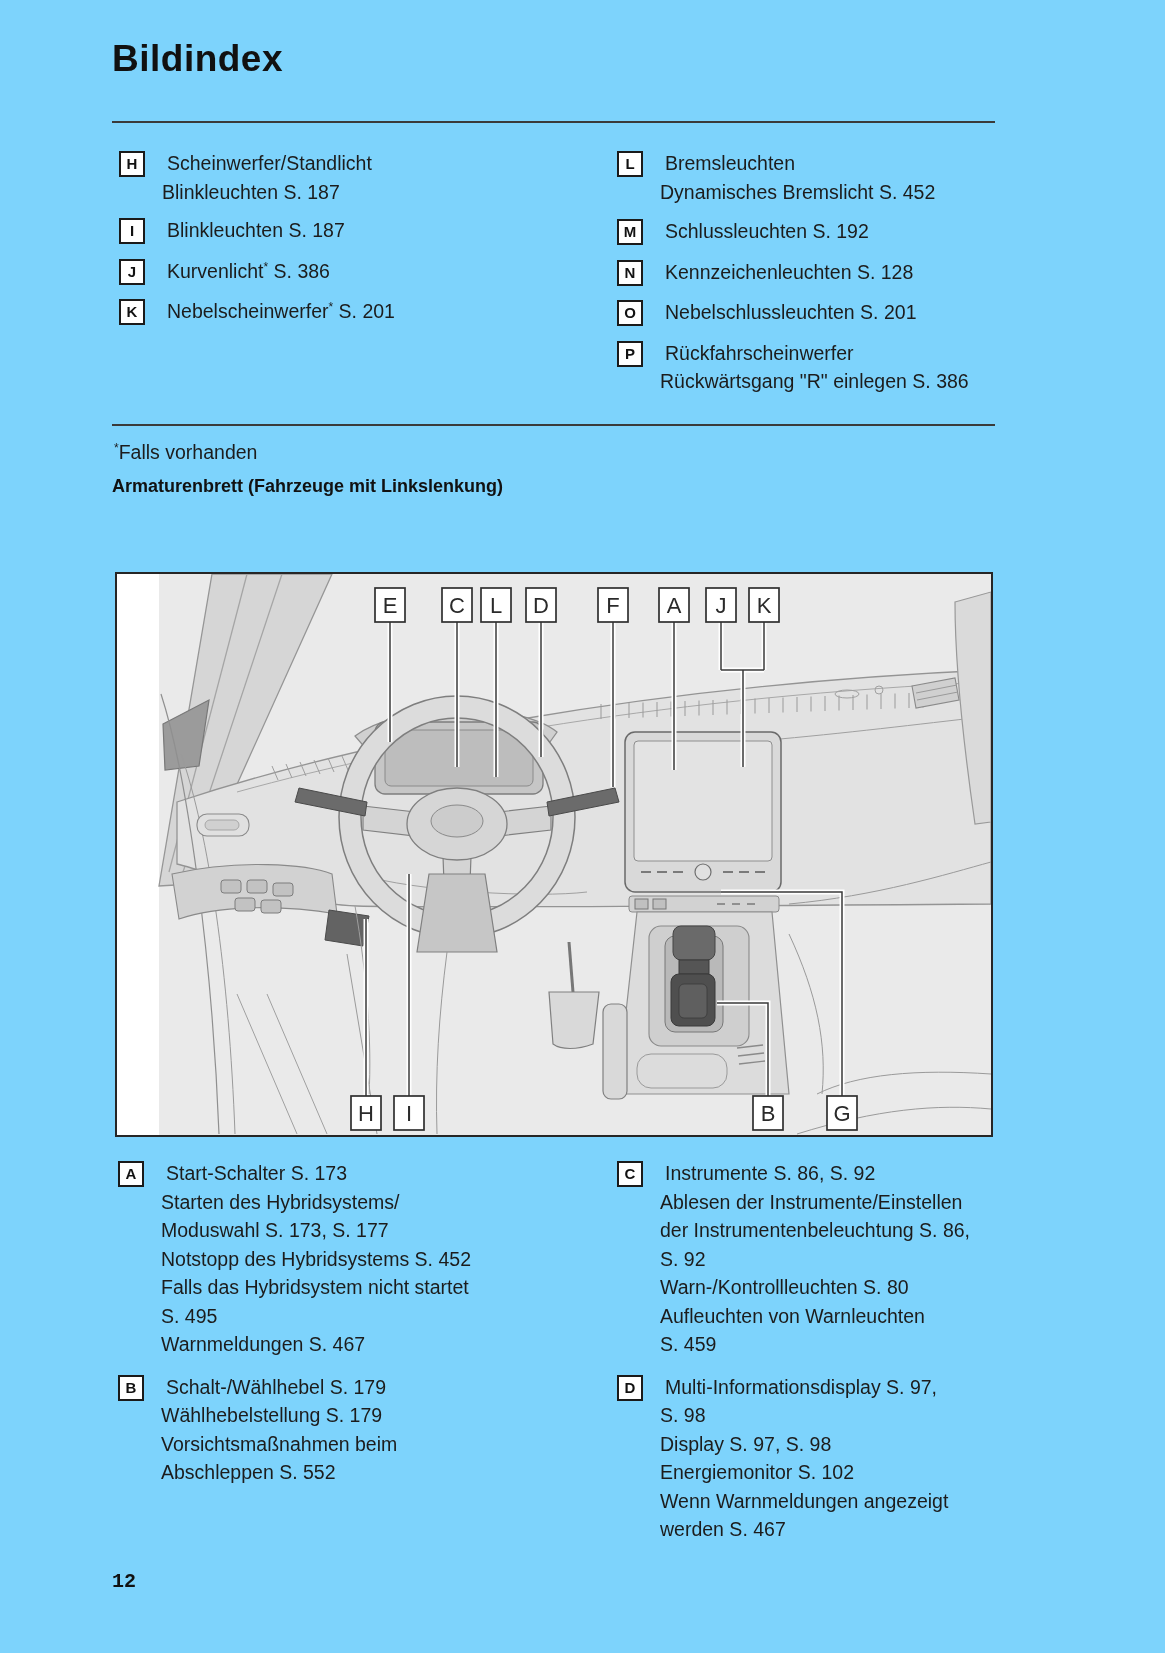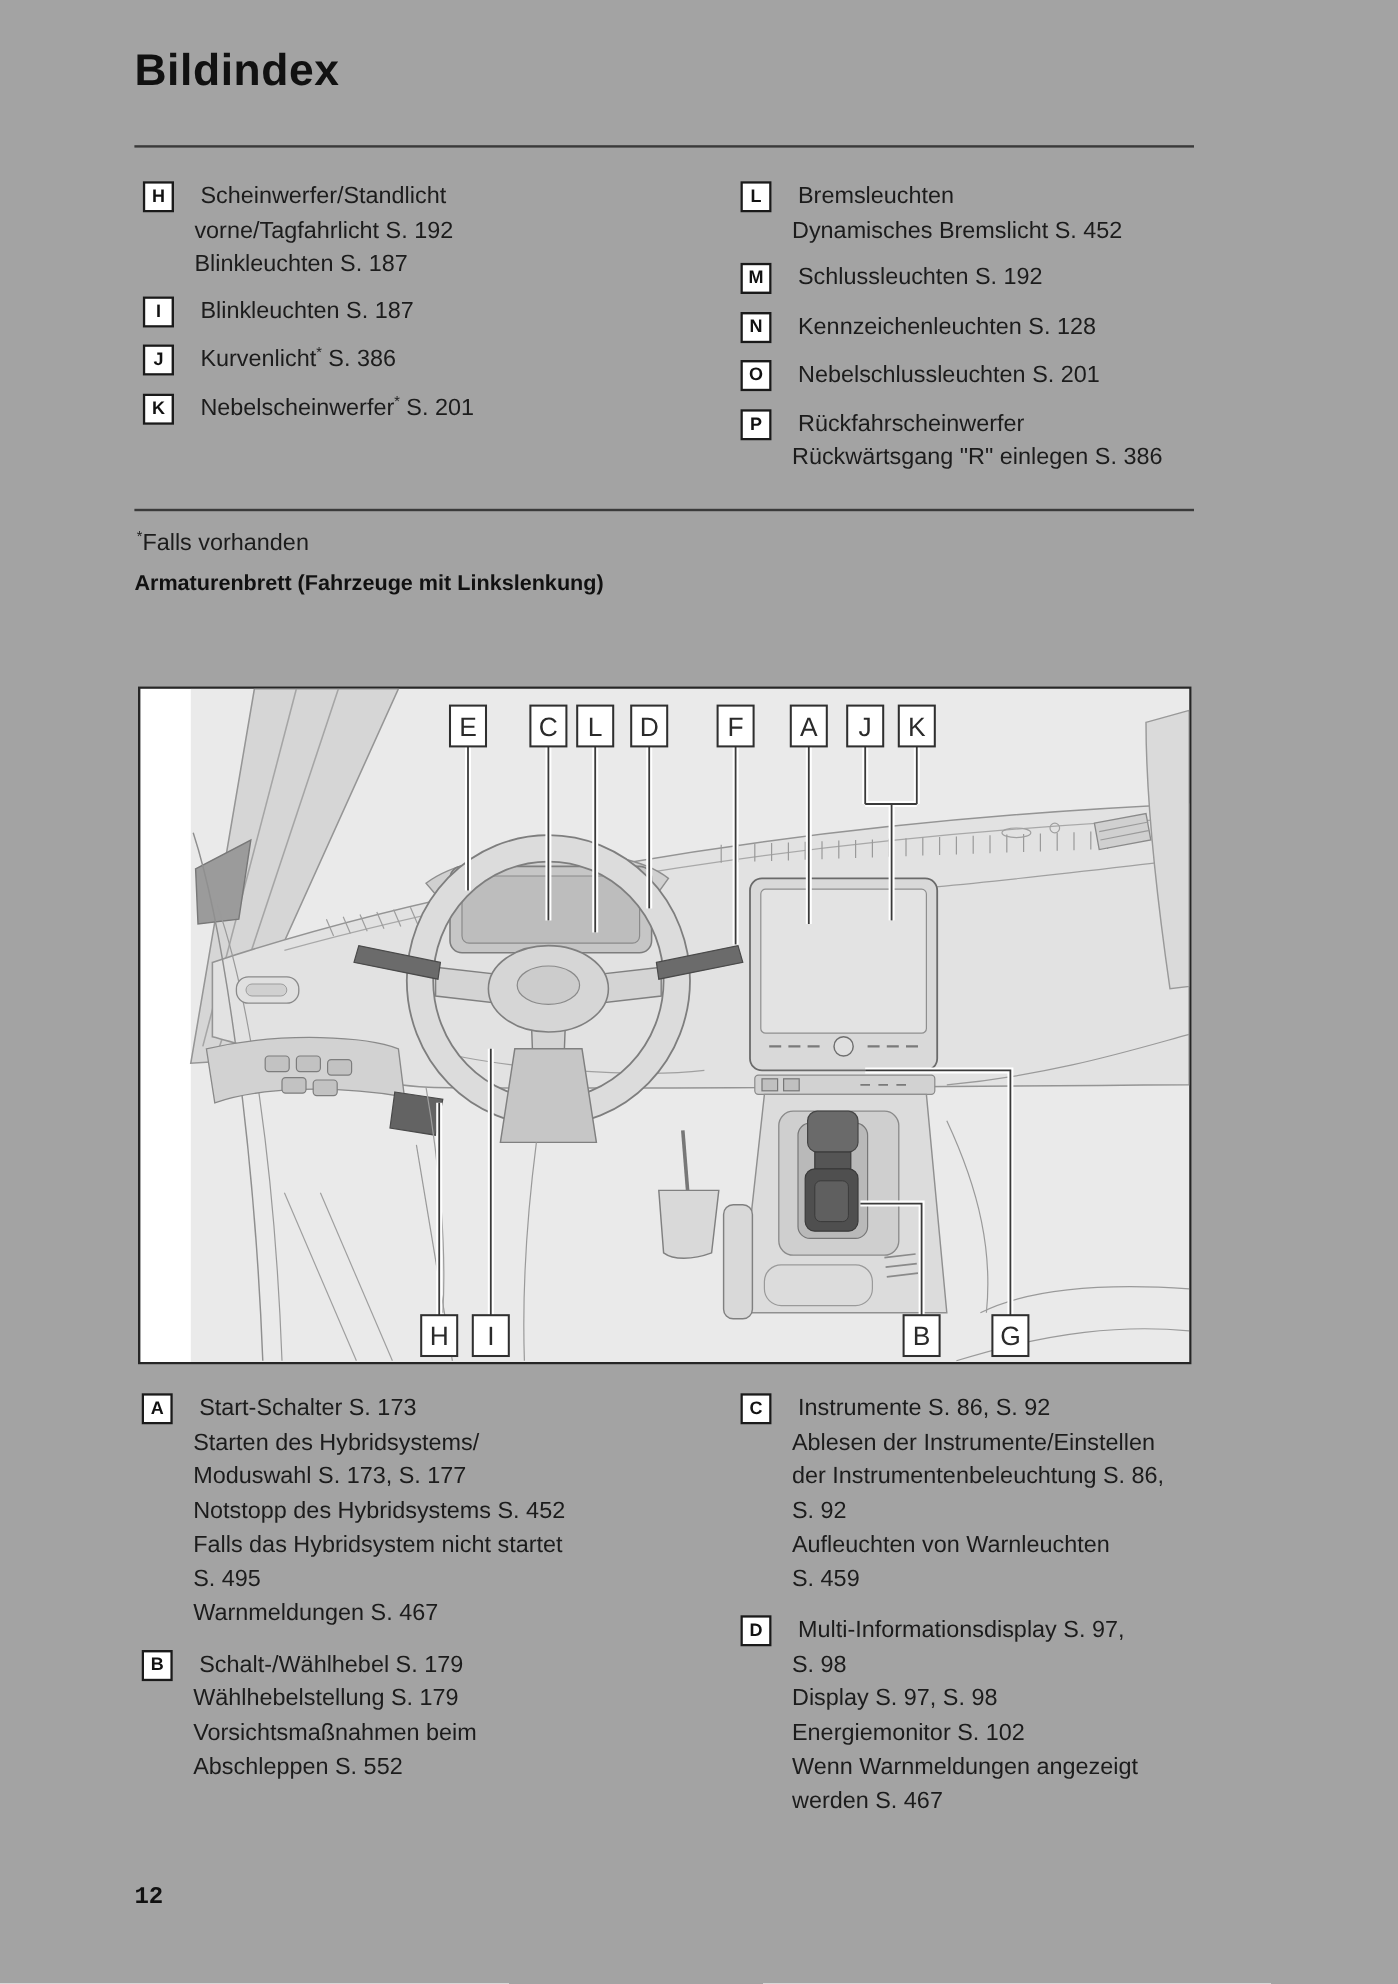--- a/index.html
+++ b/index.html
@@ -1,17 +1,17 @@
 <!DOCTYPE html>
 <html><head>
 <meta charset="utf-8">
 <style>
   html,body { margin:0; padding:0; background:#ffffff; }
   .page {
-    position:relative; width:1165px; height:1653px; background:#a3a3a3;
+    position:relative; width:1165px; height:1653px; background:#7dd3fc;
     font-family:"Liberation Sans", sans-serif; color:#1a1a1a; overflow:hidden;
   }
   .page-title {
     position:absolute; left:112px; top:38px; margin:0;
     font-size:37px; font-weight:bold; letter-spacing:0.5px; color:#111;
   }
   .rule { position:absolute; left:112px; width:883px; height:2px; background:#3a3a3a; }
   .rule-top { top:121px; }
   .rule-mid { top:424px; }
 
@@ -55,21 +55,20 @@
 <div class="page">
 
   <h1 class="page-title">Bildindex</h1>
   <div class="rule rule-top"></div>
 
   <div class="index index-top-left">
     <div class="item mb10">
       <span class="keybox">H</span>
       <div class="lines">
         <div class="line">Scheinwerfer/Standlicht</div>
-        <div class="line">vorne/Tagfahrlicht S. 192</div>
         <div class="line">Blinkleuchten S. 187</div>
       </div>
     </div>
     <div class="item">
       <span class="keybox">I</span>
       <div class="lines">
         <div class="line">Blinkleuchten S. 187</div>
       </div>
     </div>
     <div class="item">
@@ -327,20 +326,21 @@
   </div>
 
   <div class="index index-bottom-right">
     <div class="item mb14">
       <span class="keybox">C</span>
       <div class="lines">
         <div class="line">Instrumente S. 86, S. 92</div>
         <div class="line">Ablesen der Instrumente/Einstellen</div>
         <div class="line">der Instrumentenbeleuchtung S. 86,</div>
         <div class="line">S. 92</div>
+        <div class="line">Warn-/Kontrollleuchten S. 80</div>
         <div class="line">Aufleuchten von Warnleuchten</div>
         <div class="line">S. 459</div>
       </div>
     </div>
     <div class="item">
       <span class="keybox">D</span>
       <div class="lines">
         <div class="line">Multi-Informationsdisplay S. 97,</div>
         <div class="line">S. 98</div>
         <div class="line">Display S. 97, S. 98</div>

